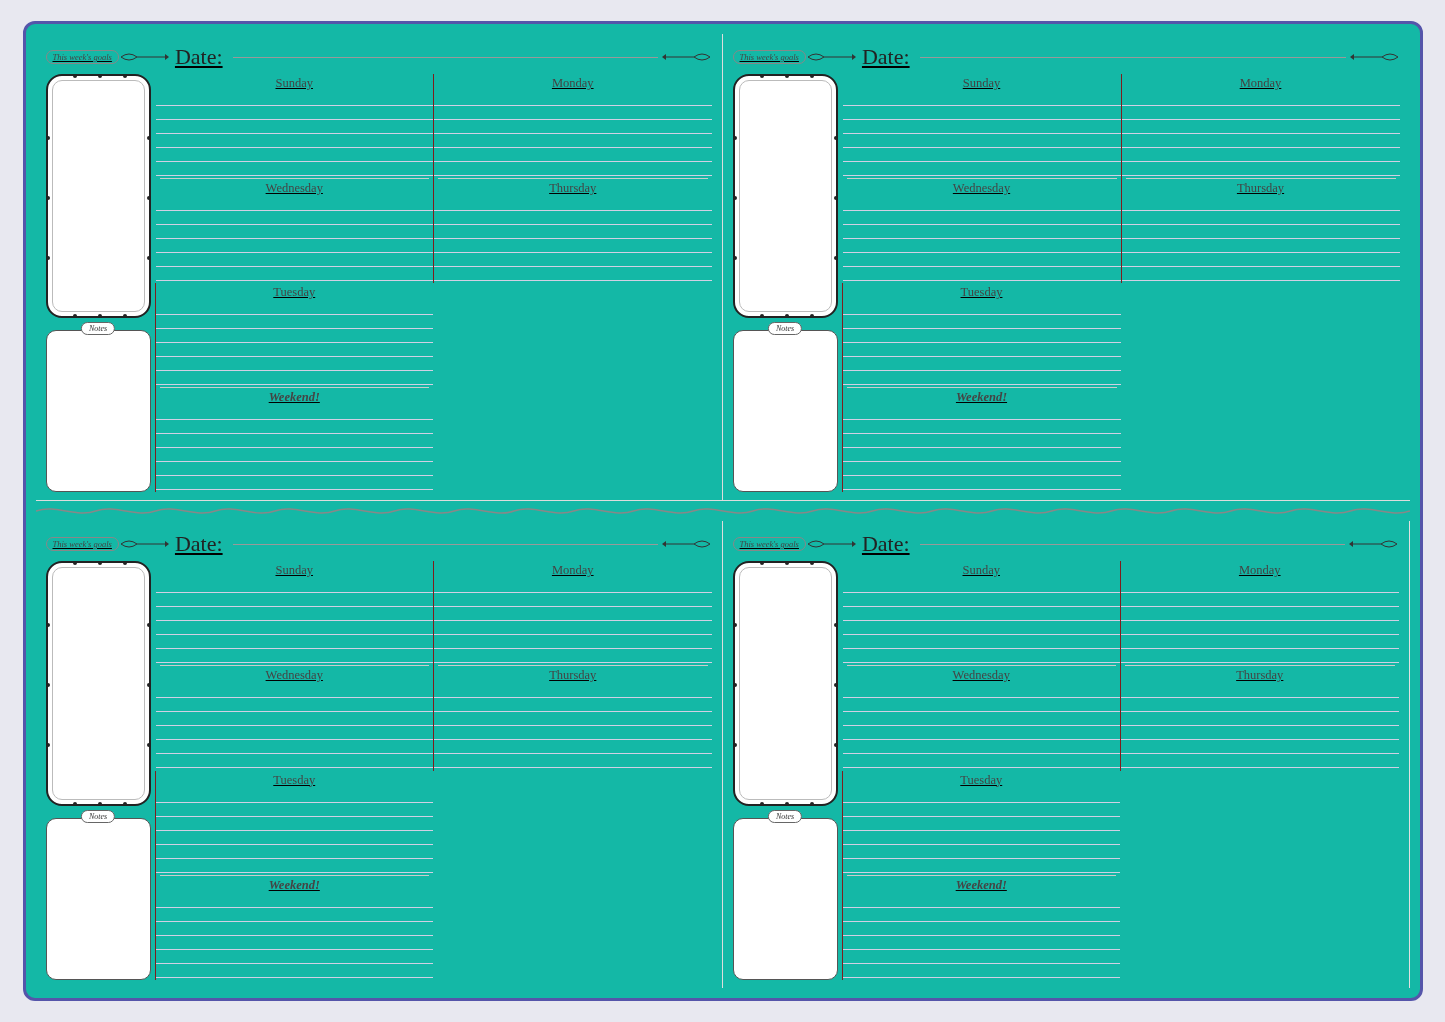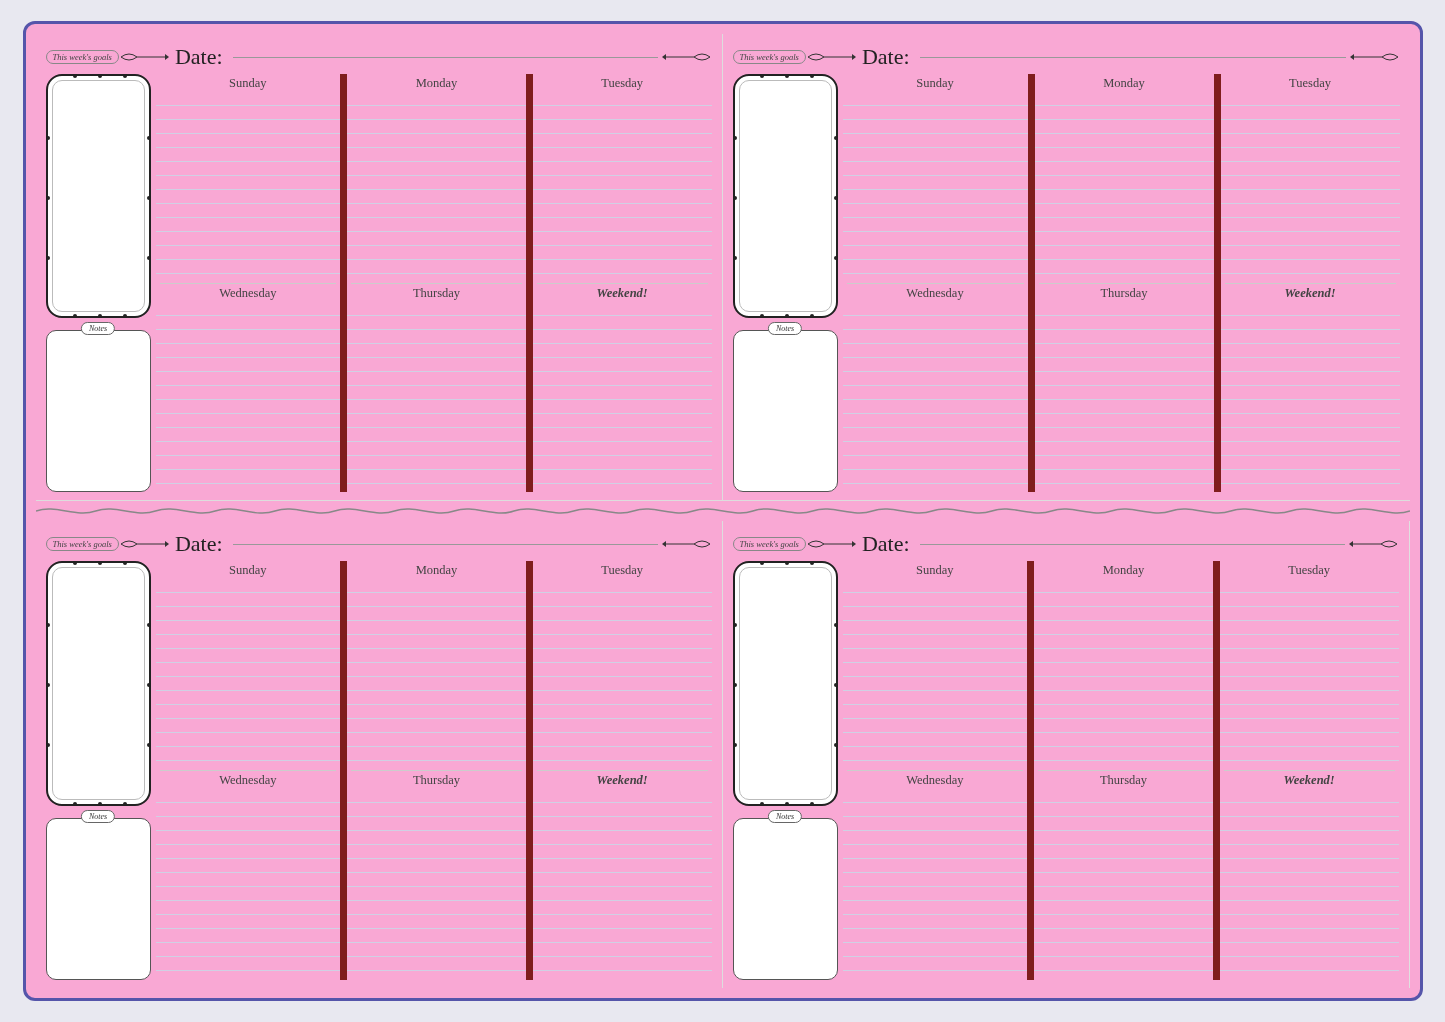--- a/index.html
+++ b/index.html
@@ -9,27 +9,28 @@
       display: flex;
       justify-content: center;
       align-items: center;
       min-height: 100vh;
       font-family: 'Georgia', serif;
     }
 
     .page {
       width: 1400px;
       height: 980px;
-      background: #f9a8d4;
+      background: #14b8a6;
       border: 3px solid #5555aa;
       border-radius: 12px;
       padding: 10px;
       display: flex;
       flex-direction: column;
       gap: 0;
+      text-decoration: underline;
     }
 
     .header-row {
       display: flex;
       align-items: center;
       height: 30px;
       margin-bottom: 2px;
     }
 
     .goals-tag {
@@ -82,32 +83,32 @@
       font-size: 8px;
       font-style: italic;
       padding: 1px 7px;
       color: #333;
       white-space: nowrap;
     }
 
     .days-grid {
       flex: 1;
       display: grid;
-      grid-template-columns: repeat(3, 1fr);
+      grid-template-columns: repeat(2, 1fr);
     }
 
     .day-section {
       display: flex;
       flex-direction: column;
       border-left: 1px solid transparent;
       position: relative;
     }
 
     .day-section + .day-section {
-      border-left: 7px solid #7f1d1d;
+      border-left: 1px solid #7f1d1d;
     }
 
     .day-label {
       text-align: center;
       font-size: 12.5px;
       color: #444;
       padding: 2px 0 1px;
       font-family: 'Georgia', serif;
     }
 

